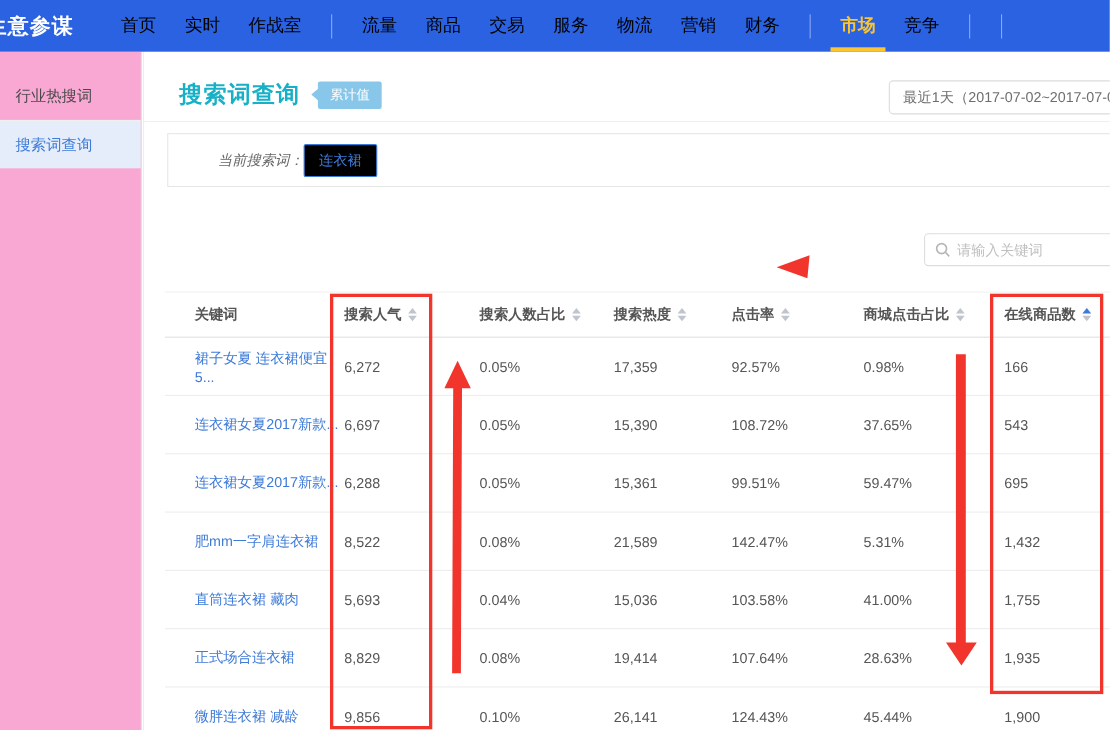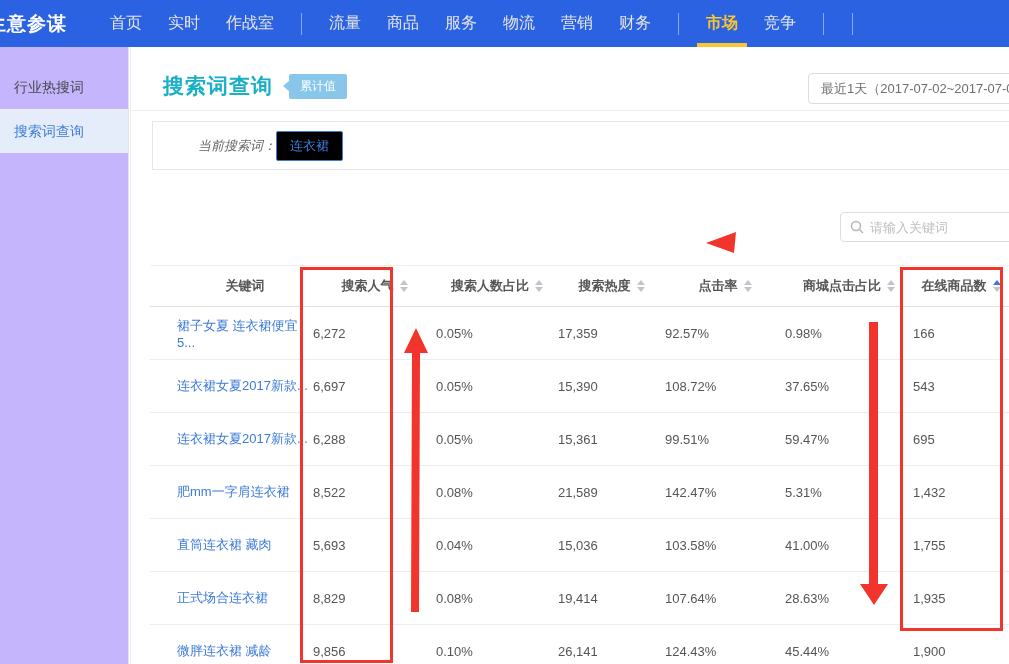--- a/index.html
+++ b/index.html
@@ -5,29 +5,29 @@
   * { margin:0; padding:0; box-sizing:border-box; }
   html,body { width:1009px; height:664px; background:#fff; }
   body { font-family:"Liberation Sans","DejaVu Sans",sans-serif; }
   .screen { position:relative; width:1009px; height:664px; overflow:hidden; background:#fff; }
 
   
   .topnav { position:absolute; left:0; top:0; width:100%; height:47px;
             background:var(--nav-bg,#2a62e2); display:flex; align-items:center; z-index:5; }
   .brand { color:#fff; font-size:19px; font-weight:bold; margin-left:-13px; white-space:nowrap; letter-spacing:1px; }
   .nav-menu { display:flex; align-items:center; height:100%; margin-left:30px; }
-  .nav-item { position:relative; color:#e5e5e5; font-size:16px; padding:0 13px; height:47px;
+  .nav-item { position:relative; color:#000000; font-size:16px; padding:0 13px; height:47px;
               display:flex; align-items:center; cursor:pointer; text-decoration:none; white-space:nowrap; }
   .nav-item.active { color:var(--active-yellow,#fbc531); font-weight:bold; }
   .nav-item.active::after { content:""; position:absolute; left:50%; transform:translateX(-50%);
               bottom:0; width:50px; height:4px; background:var(--active-yellow,#fbc531); }
   .nav-divider { width:1px; height:22px; background:rgba(255,255,255,.45); margin:0 14px; }
 
   
-  .sidebar { position:absolute; left:0; top:47px; width:129px; bottom:0; background:#c4b5fd;
+  .sidebar { position:absolute; left:0; top:47px; width:129px; bottom:0; background:#f9a8d4;
              border-right:1px solid #e0e4e8; padding-top:20px; z-index:4; }
   .side-item { height:43px; display:flex; align-items:center; padding-left:14px;
                font-size:14px; color:#4a4a4a; cursor:pointer; }
   .side-item:first-child { border-bottom:1px solid #efefef; }
   .side-item.active { background:#e4edf9; color:var(--accent-blue,#3e7bd8); }
 
   .vline-main { position:absolute; left:130px; top:47px; bottom:0; width:1px; background:#eaedf1; }
   .hline-header { position:absolute; left:131px; top:110px; right:0; height:1px; background:#efefef; }
 
   
@@ -56,21 +56,21 @@
                padding:0 9px; background:#fff; }
   .kw-search svg { flex:0 0 auto; }
   .kw-search input { border:none; outline:none; flex:1; margin-left:6px; font-size:13px;
                color:#333; font-family:inherit; min-width:0; }
   .kw-search input::placeholder { color:#bfbfbf; }
 
   
   .table { position:absolute; left:150px; top:265px; width:859px; }
   .trow { display:grid; grid-template-columns:163px 123px 122px 107px 120px 128px 1fr; align-items:center; }
   .thead { height:42px; border-top:1px solid #f1f1f1; border-bottom:1px solid #e0e0e0; }
-  .th { font-size:13px; font-weight:bold; color:#333; display:flex; align-items:center;justify-content:center; }
+  .th { font-size:13px; font-weight:bold; color:#333; display:flex; align-items:center; }
   .th:first-child, .td:first-child { padding-left:27px; }
   .sort { display:inline-flex; flex-direction:column; margin-left:6px; gap:2px; cursor:pointer; }
   .sort .up { width:0; height:0; border-left:4px solid transparent; border-right:4px solid transparent;
               border-bottom:5px solid #c0c4cc; }
   .sort .dn { width:0; height:0; border-left:4px solid transparent; border-right:4px solid transparent;
               border-top:5px solid #c0c4cc; }
   .sort .up.on { border-bottom-color:var(--accent-blue,#3e7bd8); }
   .tbody .trow { height:53px; border-bottom:1px solid #ededed; }
   .td { font-size:13px; color:#555; }
   .td a { color:var(--accent-blue,#3e7bd8); text-decoration:none; cursor:pointer; }
@@ -87,20 +87,21 @@
 
   <nav class="topnav">
     <span class="brand">生意参谋</span>
     <div class="nav-menu">
         <a class="nav-item">首页</a>
         <a class="nav-item">实时</a>
         <a class="nav-item">作战室</a>
         <span class="nav-divider"></span>
         <a class="nav-item">流量</a>
         <a class="nav-item">商品</a>
+        <a class="nav-item">交易</a>
         <a class="nav-item">服务</a>
         <a class="nav-item">物流</a>
         <a class="nav-item">营销</a>
         <a class="nav-item">财务</a>
         <span class="nav-divider"></span>
         <a class="nav-item active">市场</a>
         <a class="nav-item">竞争</a>
         <span class="nav-divider"></span>
         <span class="nav-divider"></span>
       </div>

